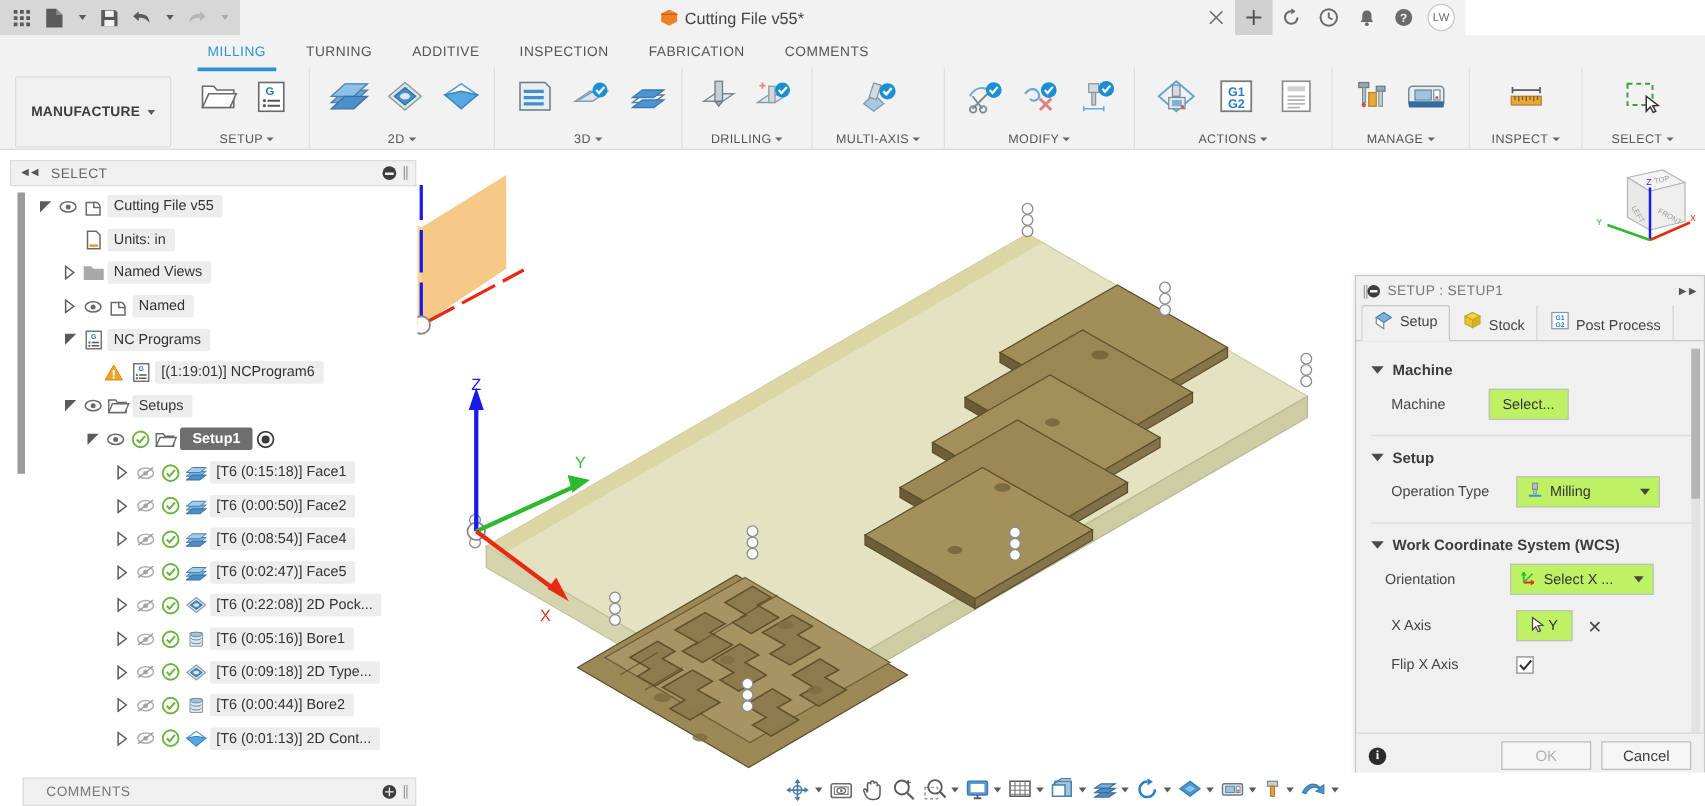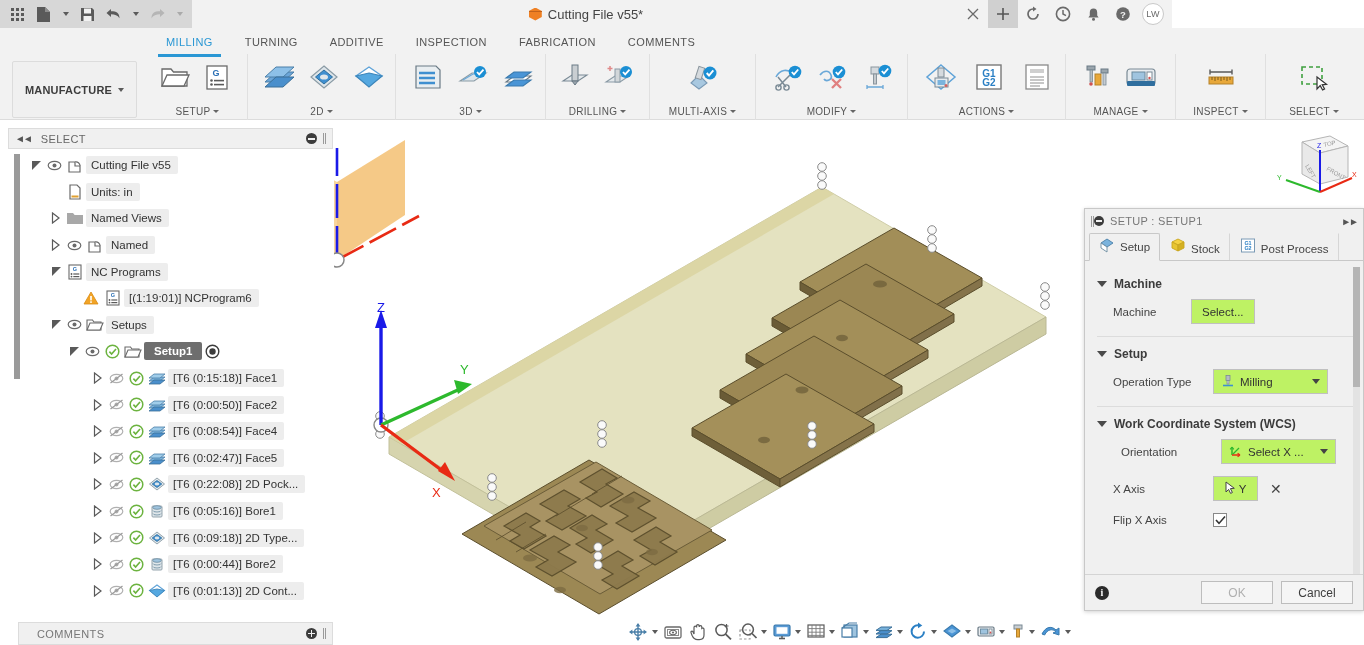--- a/index.html
+++ b/index.html
@@ -73,21 +73,21 @@
   .plus-btn:before{content:"";position:absolute;left:2px;top:4.7px;width:7px;height:1.6px;background:#f0f0f0;}
   .plus-btn:after{content:"";position:absolute;left:4.7px;top:2px;width:1.6px;height:7px;background:#f0f0f0;}
 
   
   .canvas { position:absolute; left:334px; top:122px; width:1030px; height:496px; background:#fff; overflow:hidden;}
   .navbar { position:absolute; left:334px; top:618px; width:1030px; height:27px; background:#fff; display:flex;
     align-items:center; justify-content:center; gap:1px;}
   .nav-ico { display:flex; align-items:center; gap:2px; padding:0 2px;}
 
   
-  .dlg { position:absolute; left:1084px; top:208px; width:280px; height:403px; background:#f0f0f0;
+  .dlg { position:absolute; left:1084px; top:220px; width:280px; height:403px; background:#f0f0f0;
     border:1px solid #c8c8c8; box-shadow:0 1px 4px rgba(0,0,0,.18);}
   .dlg-hdr { height:24px; display:flex; align-items:center; padding:0 6px; background:#f0f0f0; }
   .dlg-hdr .ht { font-size:11px; color:#777; letter-spacing:.3px; margin-left:6px;}
   .dlg-dot { width:10px;height:10px;border-radius:50%;background:#3c3c3c;position:relative;}
   .dlg-dot:after{content:"";position:absolute;left:2px;top:4.3px;width:6px;height:1.5px;background:#f0f0f0;}
   .dlg-exp { margin-left:auto; color:#555; font-size:10px; letter-spacing:-2px;}
   .dtabs { display:flex; height:28px; padding:0 4px; align-items:flex-end; border-bottom:1px solid #c8c8c8;}
   .dtab { display:flex; align-items:center; gap:5px; padding:4px 9px 5px; font-size:11.5px; color:#444;
      border:1px solid transparent; border-bottom:none; }
   .dtab.active { background:#f0f0f0; border-color:#c8c8c8; border-bottom:1px solid #f0f0f0; margin-bottom:-1px; border-radius:2px 2px 0 0;}
@@ -1127,21 +1127,21 @@
           <span>Milling</span>
           <span class="cv"></span>
         </span>
       </div>
       <div class="divider"></div>
 
       <div class="sec-hdr">
         <span class="tri-d"></span>
         <span>Work Coordinate System (WCS)</span>
       </div>
-      <div class="frow" style="margin-left:24px">
+      <div class="frow" style="margin-left:11px">
         <span class="flabel" style="width:100px">Orientation</span>
         <span class="fctl combo">
           <span>
             <svg width="14" height="14" viewBox="0 0 14 14">
                 <path d="M3 11 L3 3" stroke="#2db92d" stroke-width="1.5"></path>
                 <path d="M3 3 L1.2 5.4 M3 3 L4.8 5.4" stroke="#2db92d" stroke-width="1.2" fill="none"></path>
                 <path d="M3 11 L11 11" stroke="#e82a14" stroke-width="1.5"></path>
                 <path d="M11 11 L8.6 9.3 M11 11 L8.6 12.7" stroke="#e82a14" stroke-width="1.2" fill="none"></path>
                 <path d="M4 10 L10 4" stroke="#2db92d" stroke-width="1.3"></path>
               </svg></span>

